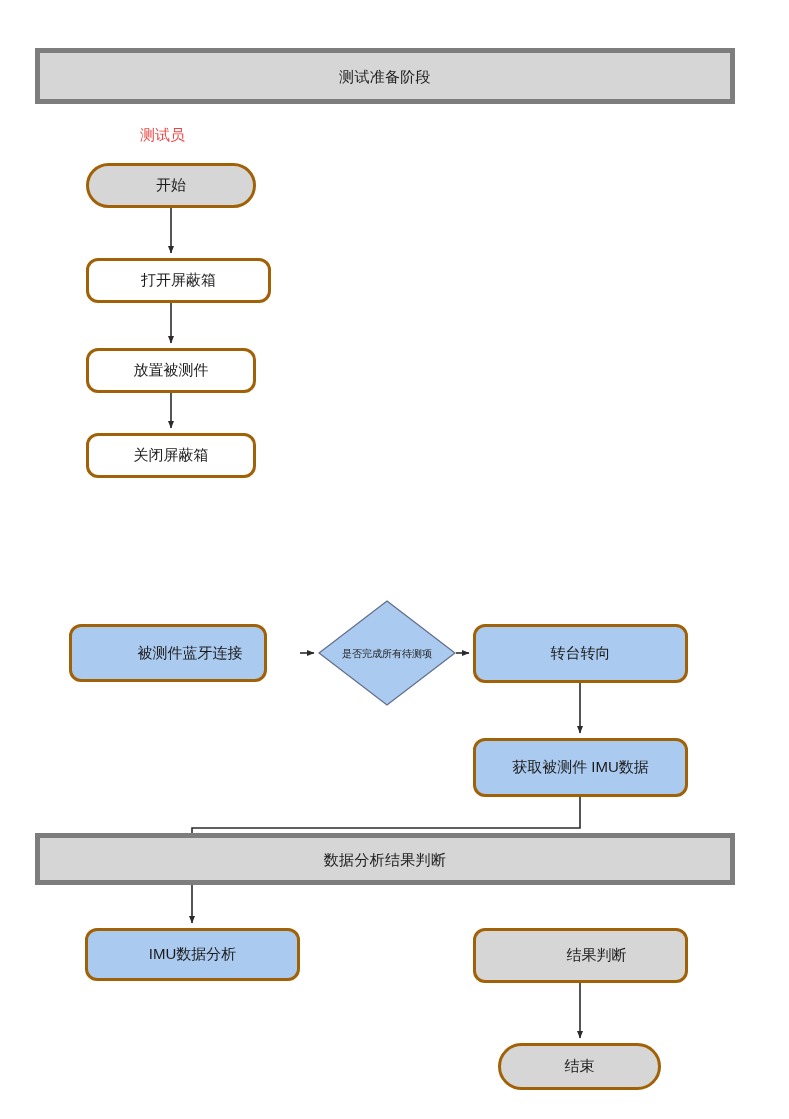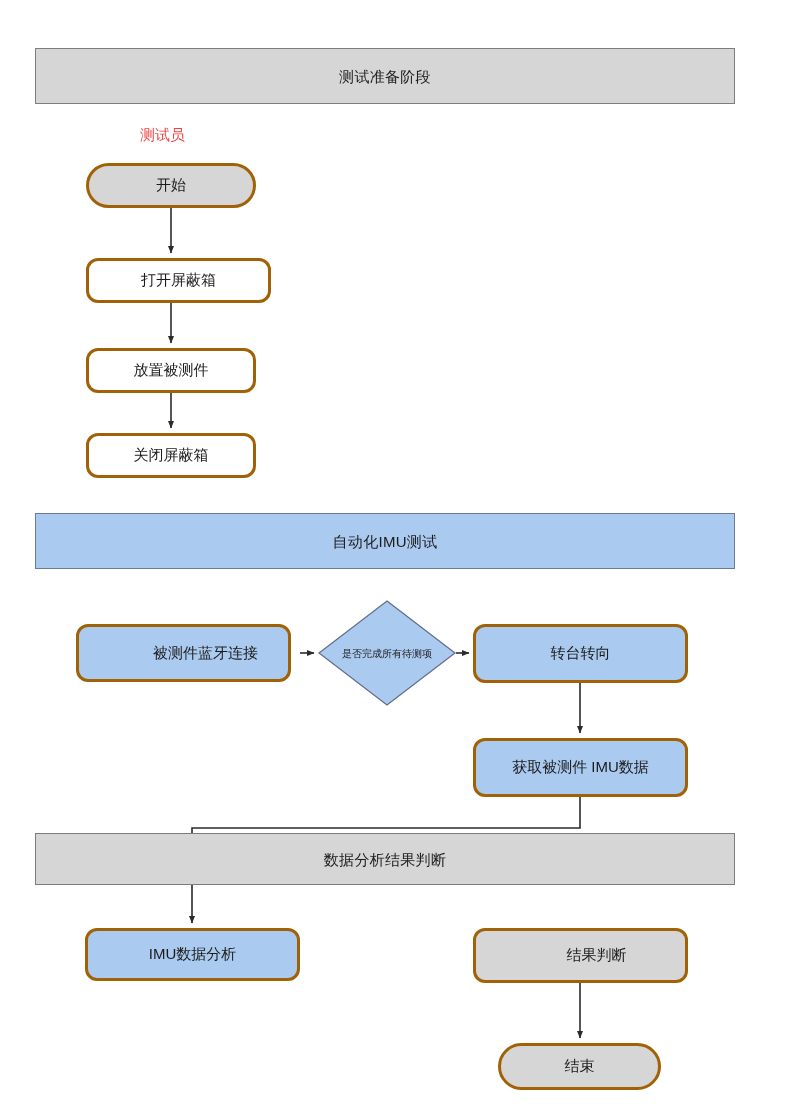--- a/index.html
+++ b/index.html
@@ -26,21 +26,21 @@
     left: 0;
     top: 0;
     width: 789px;
     height: 1119px;
     pointer-events: none;
   }
   
   .band {
     position: absolute;
     box-sizing: border-box;
-    border: 1px solid #a21caf;
+    border: 5px solid #a21caf;
     display: flex;
     align-items: center;
     justify-content: center;
     font-size: 15px;
     color: #1b1b1b;
     letter-spacing: 0.3px;
   }
   .band-gray {
     background: #d6d6d6;
     border-color: #7d7d7d;
@@ -156,25 +156,22 @@
   </div>
 
   <div class="node node-white" style="left:86px; top:348px; width:170px; height:45px;justify-content:center;">
     <span>放置被测件</span>
   </div>
 
   <div class="node node-white" style="left:86px; top:433px; width:170px; height:45px;">
     <span>关闭屏蔽箱</span>
   </div>
 
-  <div class="band band-blue" style="left:35px; top:513px; width:700px; height:56px;">
-    <span class="band-label">自动化IMU测试</span>
-  </div>
-
-  <div class="node node-blue" style="left:76px; top:624px; width:215px; height:58px;padding-left:44px;">
+
+  <div class="node node-blue" style="left:69px; top:624px; width:198px; height:58px;padding-left:44px;">
     <span>被测件蓝牙连接</span>
   </div>
 
   <div class="diamond-wrap" style="left:318px; top:600px; width:138px; height:106px;">
     <svg class="diamond-shape" width="138" height="106" viewBox="0 0 138 106" xmlns="http://www.w3.org/2000/svg">
       <polygon points="69,1 137,53 69,105 1,53" fill="#abcaf0" stroke="#626e8c" stroke-width="1.3"></polygon>
     </svg>
     <div class="diamond-text">是否完成所有待测项</div>
   </div>
 

